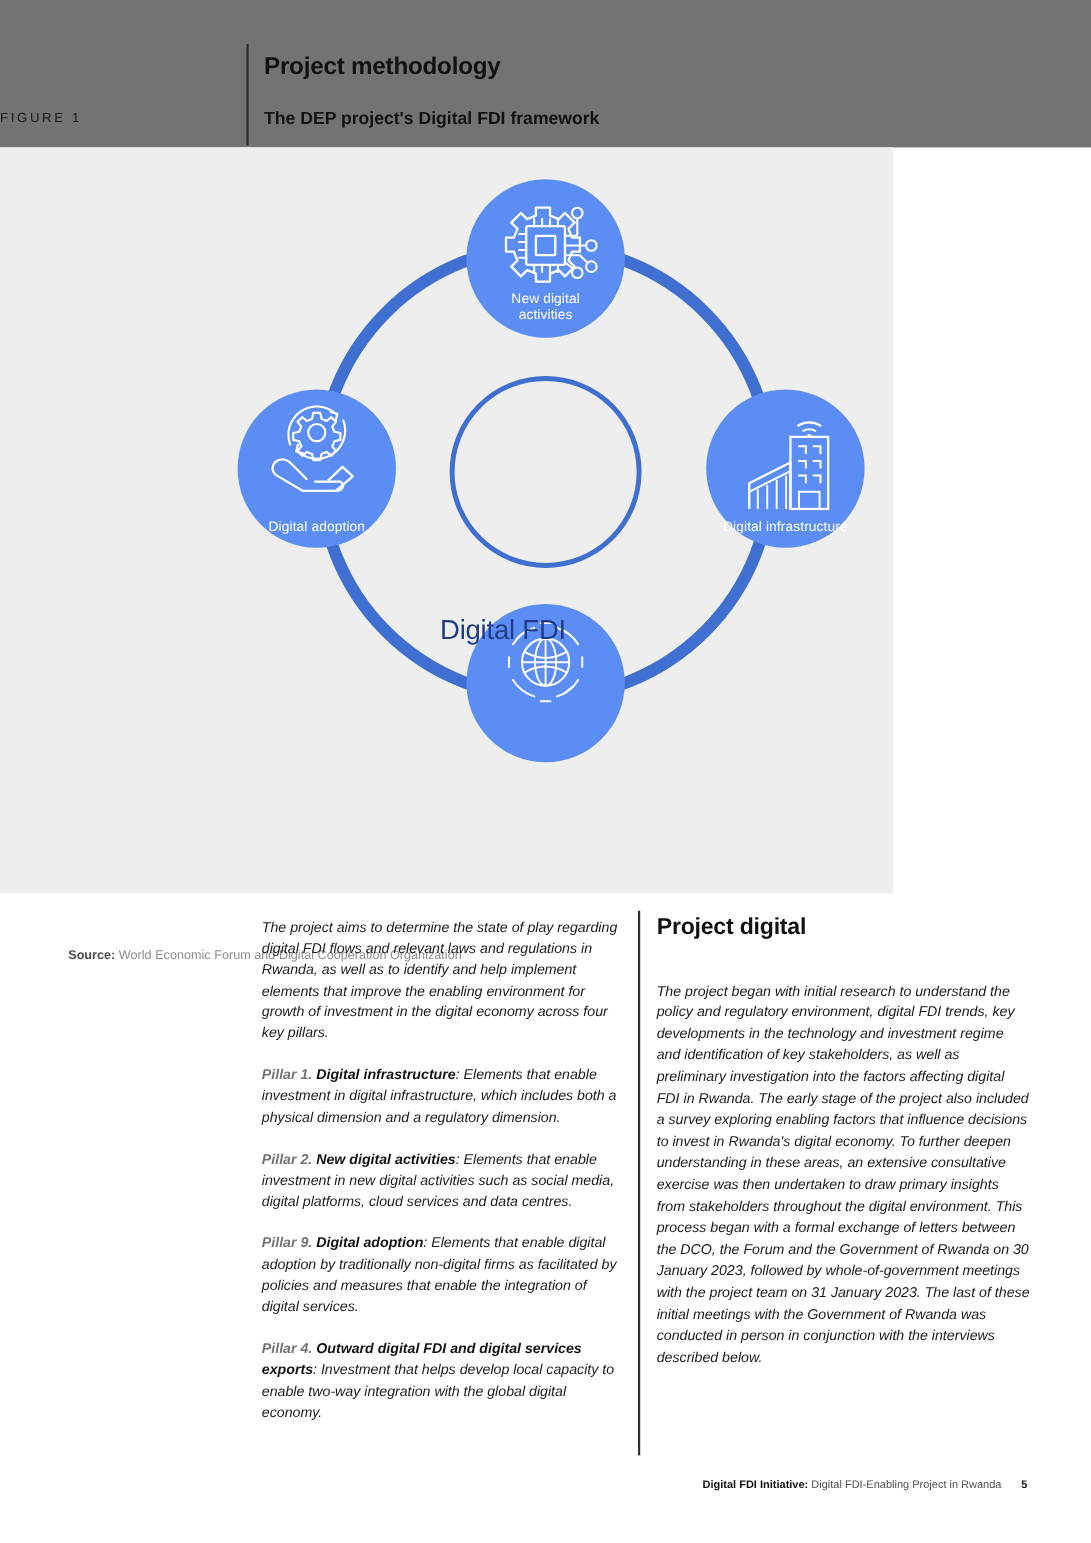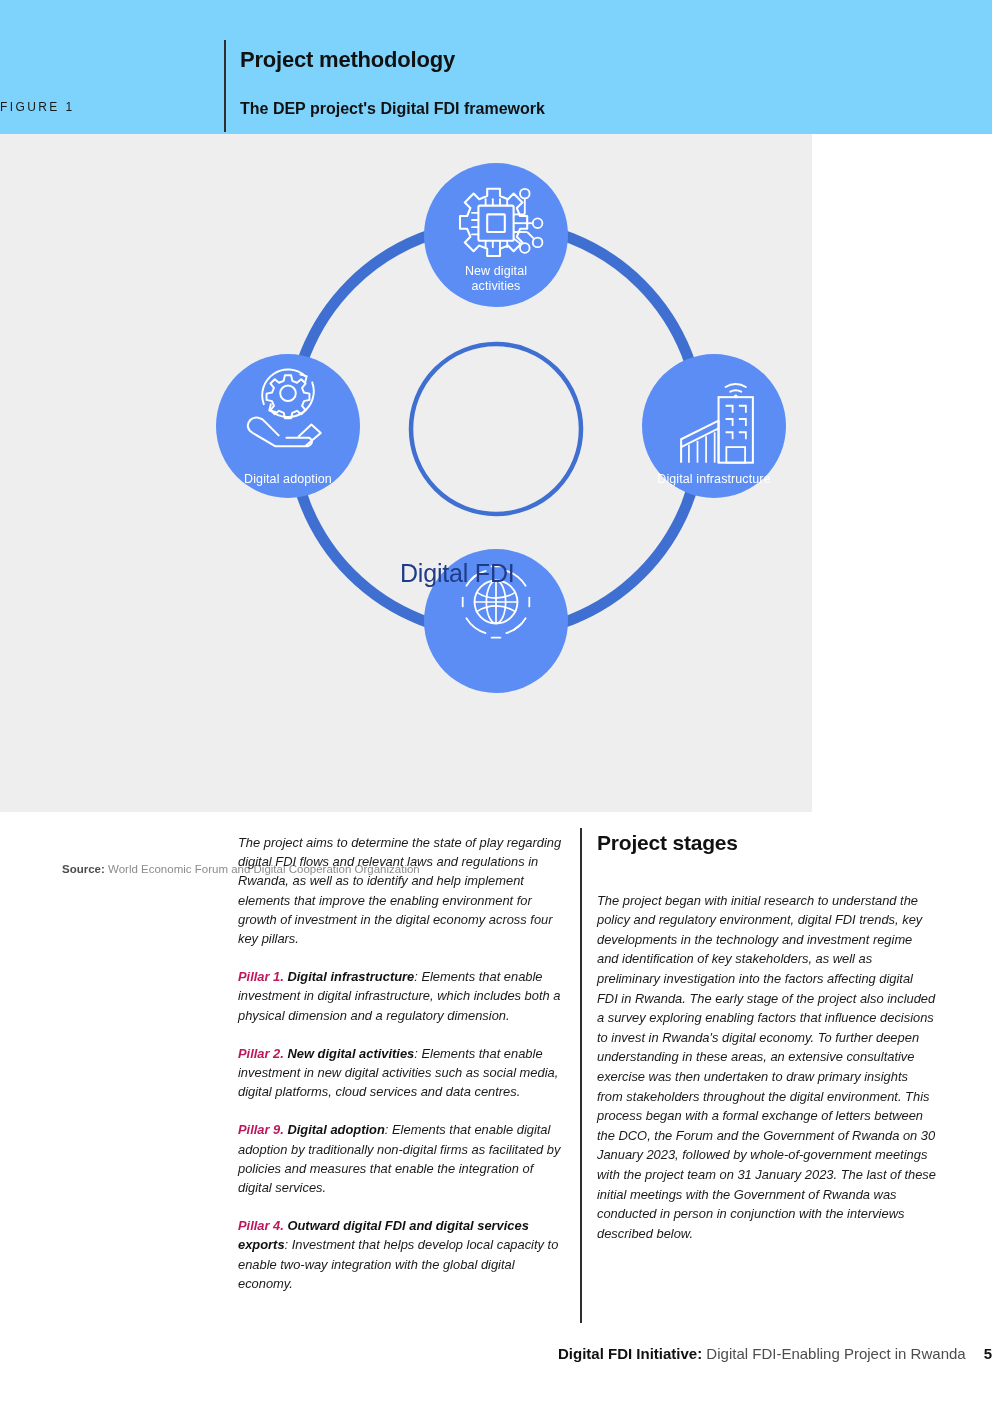--- a/index.html
+++ b/index.html
@@ -6,21 +6,21 @@
   html, body {
     width: 992px; height: 1403px;
     background: #ffffff;
     font-family: "Liberation Sans", sans-serif;
     color: #1a1a1a;
     overflow: hidden;
   }
   .page { position: relative; width: 992px; height: 1403px; }
 
   
-  .header { position: absolute; left: 0; top: 0; width: 992px; height: 134px; background:#7dd3fc; }
+  .header { position: absolute; left: 0; top: 0; width: 992px; height: 134px; background:#737373; }
   .hdr-rule {
     position: absolute; left: 224px; top: 40px; width: 2px; height: 92px;
     background: #2e2e2e;
   }
   .hdr-title {
     position: absolute; left: 240px; top: 47px;
     font-size: 22px; font-weight: bold; letter-spacing: -0.2px; color:#111;
   }
   .hdr-figure {
     position: absolute; left: 0; top: 100px; width: 212px;
@@ -62,32 +62,32 @@
   }
   .col-left {
     position: absolute; left: 238px; top: 833px; width: 328px;
     font-size: 12.9px; line-height: 19.2px; color: #1a1a1a;
   }
   .col-right {
     position: absolute; left: 597px; top: 833px; width: 340px;
     font-size: 12.9px; line-height: 19.6px; color: #1a1a1a;
   }
   .col-left p, .col-right p { margin: 0 0 19px 0; font-style: italic; }
-  .pillar-tag { color: #be185d; font-weight: bold; }
+  .pillar-tag { color: #737373; font-weight: bold; }
   .bold { font-weight: bold; color:#111; }
   .stages-title {
     font-size: 21px; font-weight: bold; color: #111; letter-spacing: -0.2px;
     margin: 0 0 38px 0; display:block;
   }
 
   
   .footer {
     position: absolute; left: 0; top: 1345px; width: 992px;
-    text-align: right; 
-    font-size: 15px; color: #4d4d4d;
+    text-align: right; padding-right: 58px;
+    font-size: 10px; color: #4d4d4d;
   }
   .footer .f-bold { font-weight: bold; color:#111; }
   .footer .f-page { font-weight: bold; color:#111; margin-left: 18px; }
 </style>
 </head>
 <body>
 
 <div class="page">
 
   <div class="header">
@@ -270,21 +270,21 @@
       <span class="bold">Digital adoption</span><span>: Elements that enable digital adoption by traditionally non-digital firms as facilitated by policies and measures that enable the integration of digital services.</span>
     </p>
 
     <p>
       <span class="pillar-tag">Pillar 4.</span>
       <span class="bold">Outward digital FDI and digital services exports</span><span>: Investment that helps develop local capacity to enable two-way integration with the global digital economy.</span>
     </p>
   </div>
 
   <div class="col-right">
-    <span class="stages-title">Project stages</span>
+    <span class="stages-title">Project digital</span>
     <p>The project began with initial research to understand the policy and regulatory environment, digital FDI trends, key developments in the technology and investment regime and identification of key stakeholders, as well as preliminary investigation into the factors affecting digital FDI in Rwanda. The early stage of the project also included a survey exploring enabling factors that influence decisions to invest in Rwanda's digital economy. To further deepen understanding in these areas, an extensive consultative exercise was then undertaken to draw primary insights from stakeholders throughout the digital environment. This process began with a formal exchange of letters between the DCO, the Forum and the Government of Rwanda on 30 January 2023, followed by whole-of-government meetings with the project team on 31 January 2023. The last of these initial meetings with the Government of Rwanda was conducted in person in conjunction with the interviews described below.</p>
   </div>
 
   <div class="footer">
     <span class="f-bold">Digital FDI Initiative:</span><span> Digital FDI-Enabling Project in Rwanda</span><span class="f-page">5</span>
   </div>
 
 </div>
 
 </body></html>

